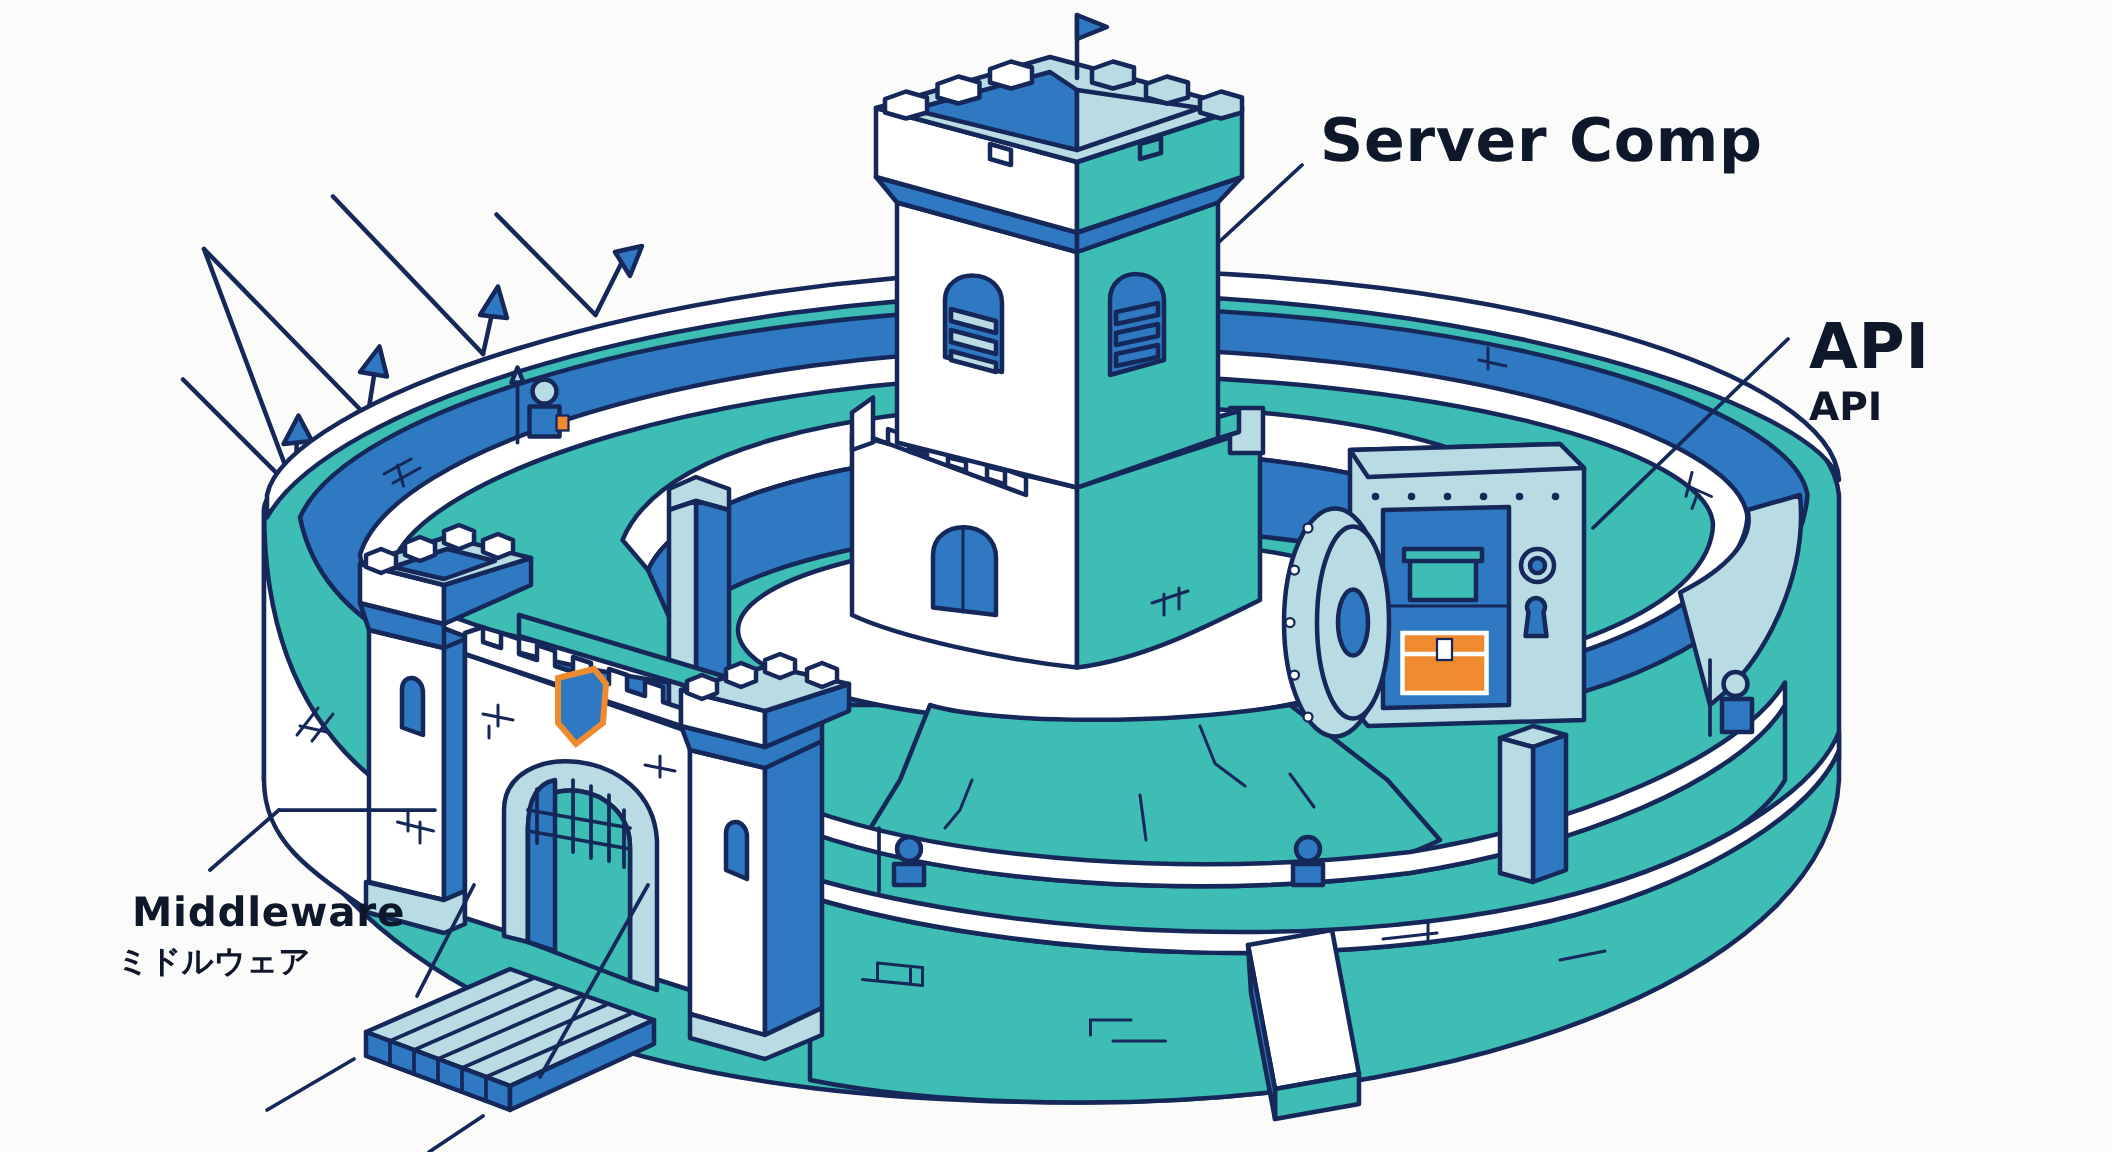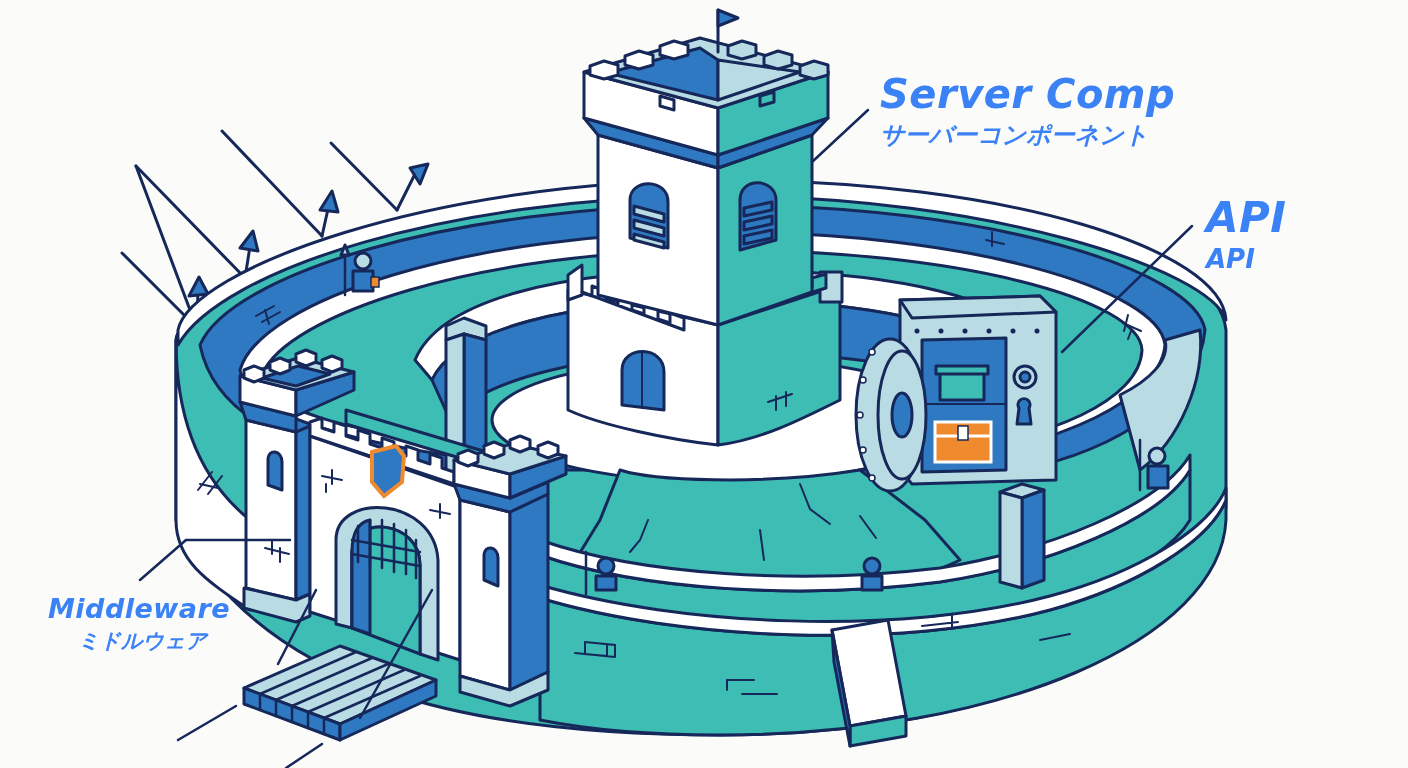--- a/index.html
+++ b/index.html
@@ -1,29 +1,29 @@
 <!DOCTYPE html>
 <html><head>
 <meta charset="utf-8">
 <style>
   html, body { margin: 0; padding: 0; background: #fbfbfa; }
   body { width: 1408px; height: 768px; overflow: hidden; position: relative;
          font-family: "DejaVu Sans", "Liberation Sans", sans-serif; }
   #stage { position: absolute; left: 0; top: 0; width: 1408px; height: 768px; }
-  .label { position: absolute; color: #3b82f6; line-height: 1.1; font-style: italic; }
+  .label { position: absolute; color: #0f172a; line-height: 1.1; }
   .label .en { font-weight: bold; font-family: "DejaVu Sans", sans-serif; letter-spacing: 0.5px; }
   .label .ja { font-family: "DejaVu Sans", sans-serif; font-weight: bold; }
   #label-server { left: 880px; top: 72px; }
   #label-server .en { font-size: 40px; }
   #label-server .ja { font-size: 24px; margin-top: 6px; }
-  #label-api { left: 1206px; top: 195px; }
+  #label-api { left: 1206px; top: 208px; }
   #label-api .en { font-size: 42px; }
   #label-api .ja { font-size: 26px; margin-top: 4px; text-align: left; }
   #label-mw { left: 48px; top: 594px; }
-  #label-mw .en { font-size: 27px; }
+  #label-mw .en { font-size: 27px; margin-left: 40px; }
   #label-mw .ja { font-size: 21px; margin-top: 6px; padding-left: 30px; }
 </style>
 </head>
 <body>
 
 <svg id="stage" viewBox="0 0 1408 768" xmlns="http://www.w3.org/2000/svg">
   <defs>
     <style>
       .o { stroke: #16285a; stroke-width: 3; stroke-linejoin: round; stroke-linecap: round; }
       .thin { stroke: #16285a; stroke-width: 2; fill: none; stroke-linecap: round; }
@@ -272,21 +272,20 @@
     <line class="thin" x1="178" y1="740" x2="236" y2="706" style="stroke-width:2.5"></line>
     <line class="thin" x1="286" y1="768" x2="322" y2="744" style="stroke-width:2.5"></line>
 
     <line class="thin" x1="186" y1="540" x2="290" y2="540" style="stroke-width:2.5"></line>
     <line class="thin" x1="186" y1="540" x2="140" y2="580" style="stroke-width:2.5"></line>
   </g>
 </svg>
 
 <div id="label-server" class="label">
   <div class="en">Server Comp</div>
-  <div class="ja">サーバーコンポーネント</div>
 </div>
 
 <div id="label-api" class="label">
   <div class="en">API</div>
   <div class="ja">API</div>
 </div>
 
 <div id="label-mw" class="label">
   <div class="en">Middleware</div>
   <div class="ja">ミドルウェア</div>

